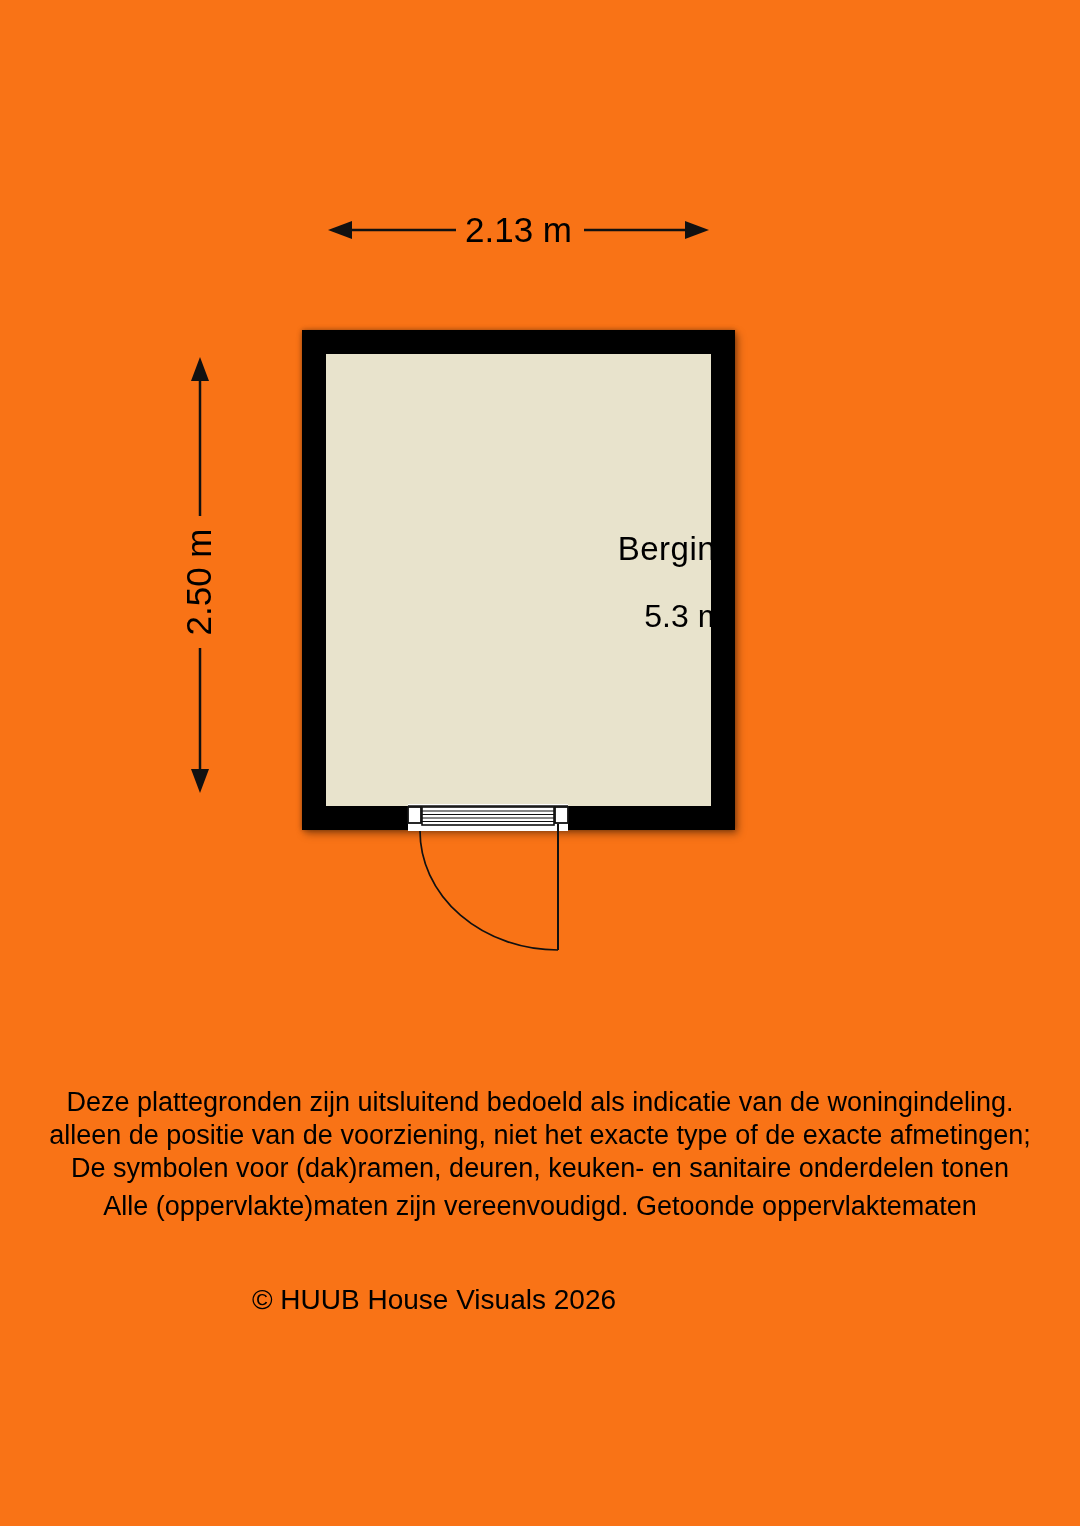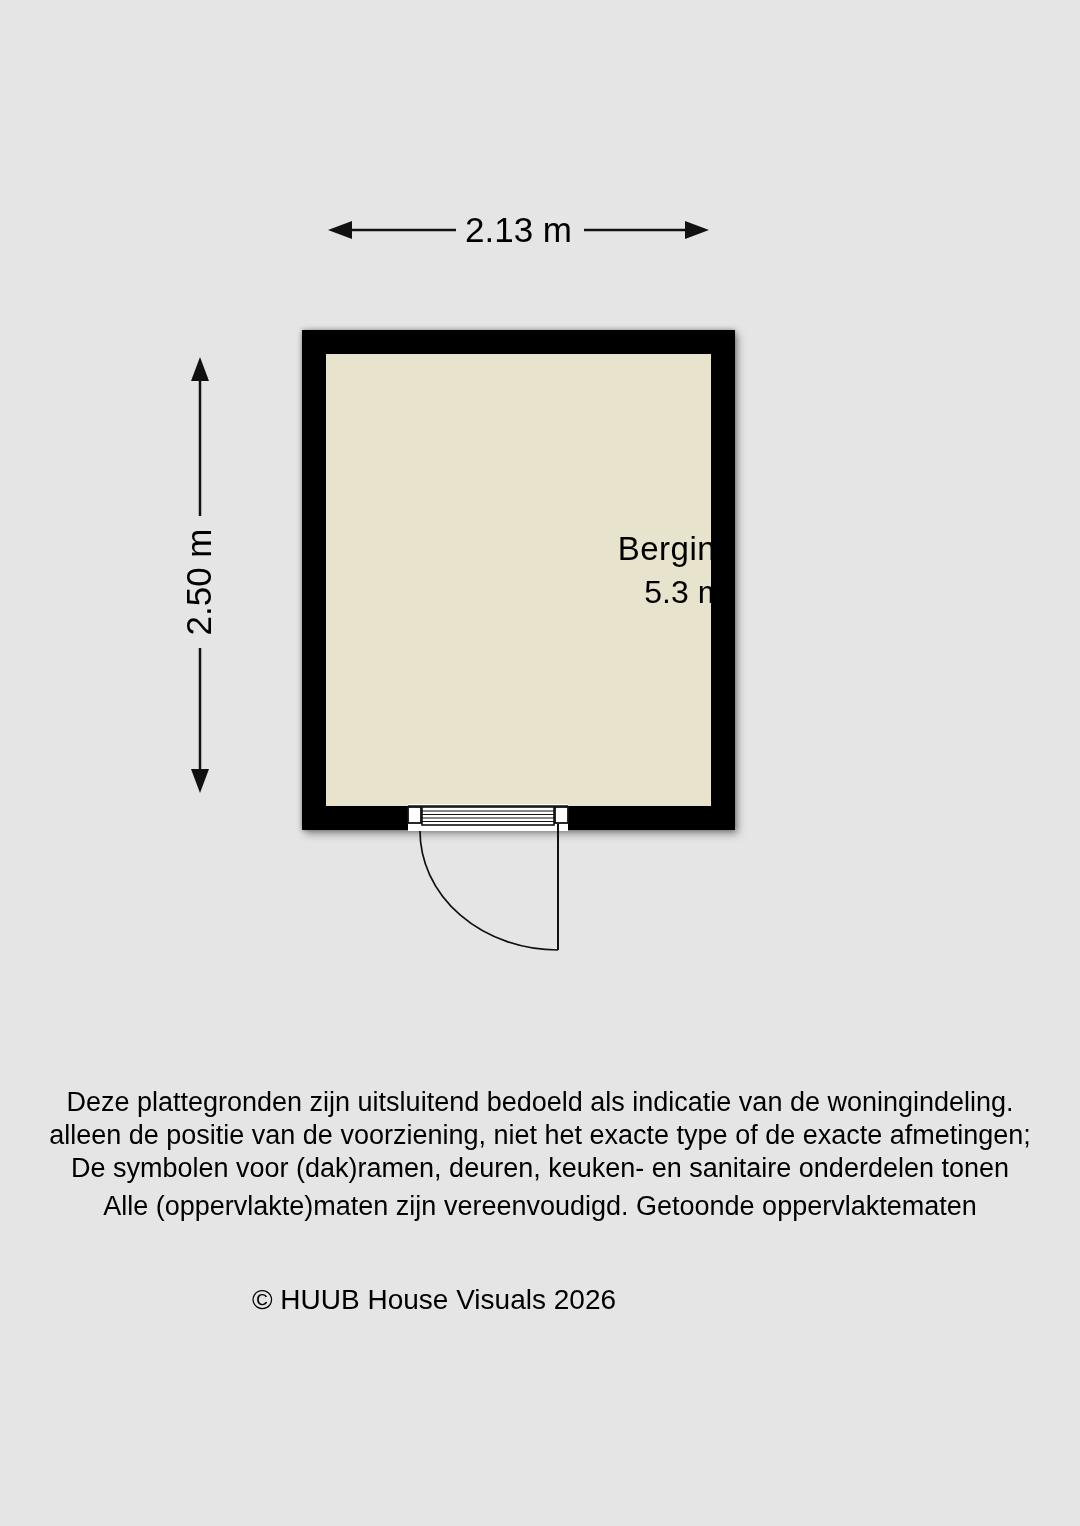--- a/index.html
+++ b/index.html
@@ -1,20 +1,20 @@
 <!DOCTYPE html>
 <html><head>
 <meta charset="utf-8">
 <style>
   html, body { margin: 0; padding: 0; background: #ffffff; }
   .page {
     position: relative;
     width: 1080px;
     height: 1526px;
-    background: #e5e5e5;
+    background: #f97316;
     font-family: "Liberation Sans", sans-serif;
     color: #000000;
     overflow: hidden;
   }
   .gfx {
     position: absolute;
     left: 0; top: 0;
     width: 1080px; height: 1526px;
     z-index: 3;
   }
@@ -34,21 +34,21 @@
     width: 433px;
     text-align: right;
     z-index: 4;
   }
   .room-name {
     font-size: 33px;
     line-height: 36px;
     letter-spacing: 0.5px;
   }
   .room-area {
-    margin-top: 8px;
+    margin-top: 32px;
     font-size: 32px;
     line-height: 34px;
     padding-left: 40px;
   }
   .dim-label-h {
     position: absolute;
     left: 302px; top: 210px;
     width: 433px;
     text-align: center;
     font-size: 35px;

